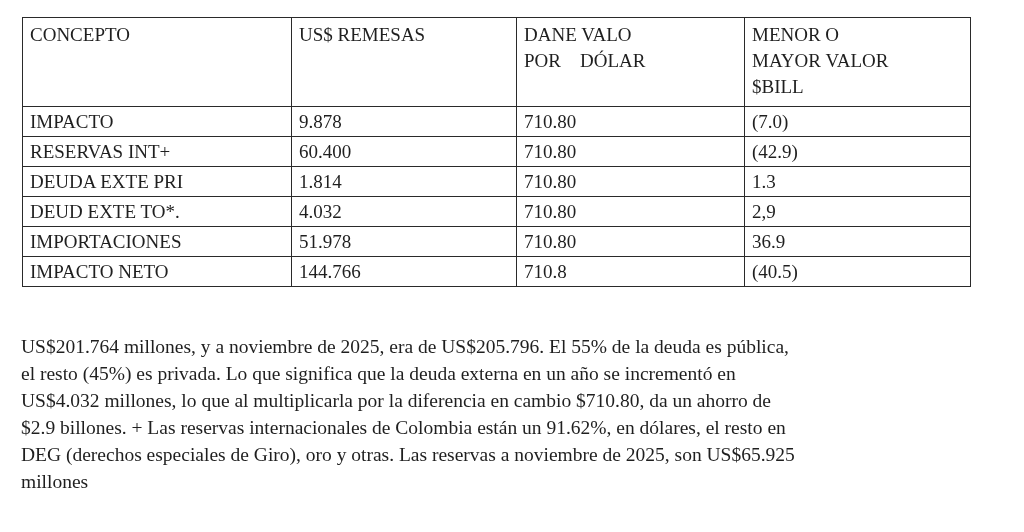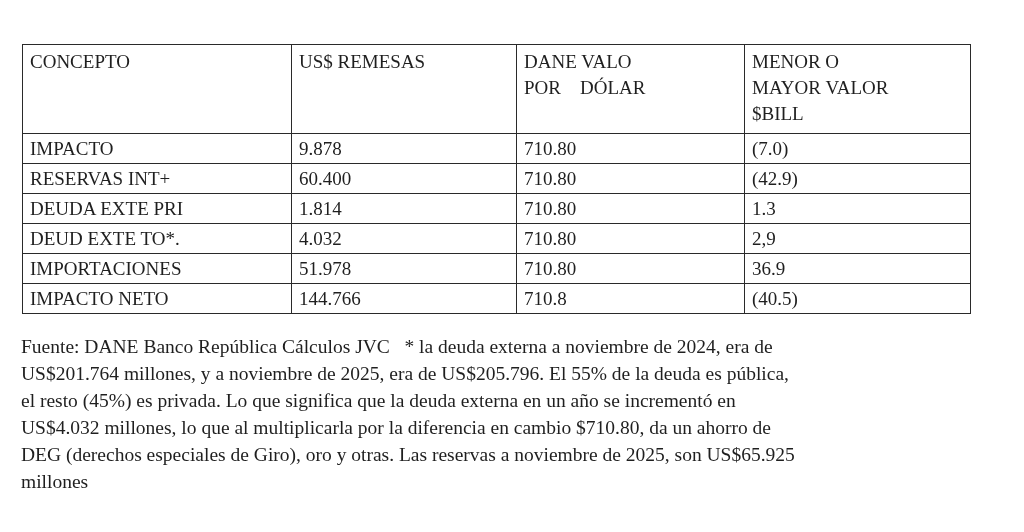--- a/index.html
+++ b/index.html
@@ -19,21 +19,20 @@
     color: #1f1f1f;
   }
   table.data-table {
     position: absolute;
     left: 22px;
     top: 17px;
     border-collapse: collapse;
     table-layout: fixed;
     width: 948px;
     font-size: 19px;
-    margin-top: 27px;
   }
   table.data-table th,
   table.data-table td {
     border: 1px solid #2a2a2a;
     padding: 2px 7px;
     text-align: left;
     font-weight: normal;
     color: #1f1f1f;
     overflow: hidden;
   }
@@ -122,21 +121,21 @@
       <tr>
         <td>IMPACTO NETO</td>
         <td>144.766</td>
         <td>710.8</td>
         <td>(40.5)</td>
       </tr>
     </tbody>
   </table>
 
   <div class="footnote">
-    <div class="line">Fuente: DANE Banco República Cálculos JVC   * la deuda externa a noviembre de 2024, era de</div>
     <div class="line">US$201.764 millones, y a noviembre de 2025, era de US$205.796. El 55% de la deuda es pública,</div>
     <div class="line">el resto (45%) es privada. Lo que significa que la deuda externa en un año se incrementó en</div>
     <div class="line">US$4.032 millones, lo que al multiplicarla por la diferencia en cambio $710.80, da un ahorro de</div>
+    <div class="line">$2.9 billones. + Las reservas internacionales de Colombia están un 91.62%, en dólares, el resto en</div>
     <div class="line">DEG (derechos especiales de Giro), oro y otras. Las reservas a noviembre de 2025, son US$65.925</div>
     <div class="line">millones</div>
   </div>
 
 </div>
 
 </body></html>

